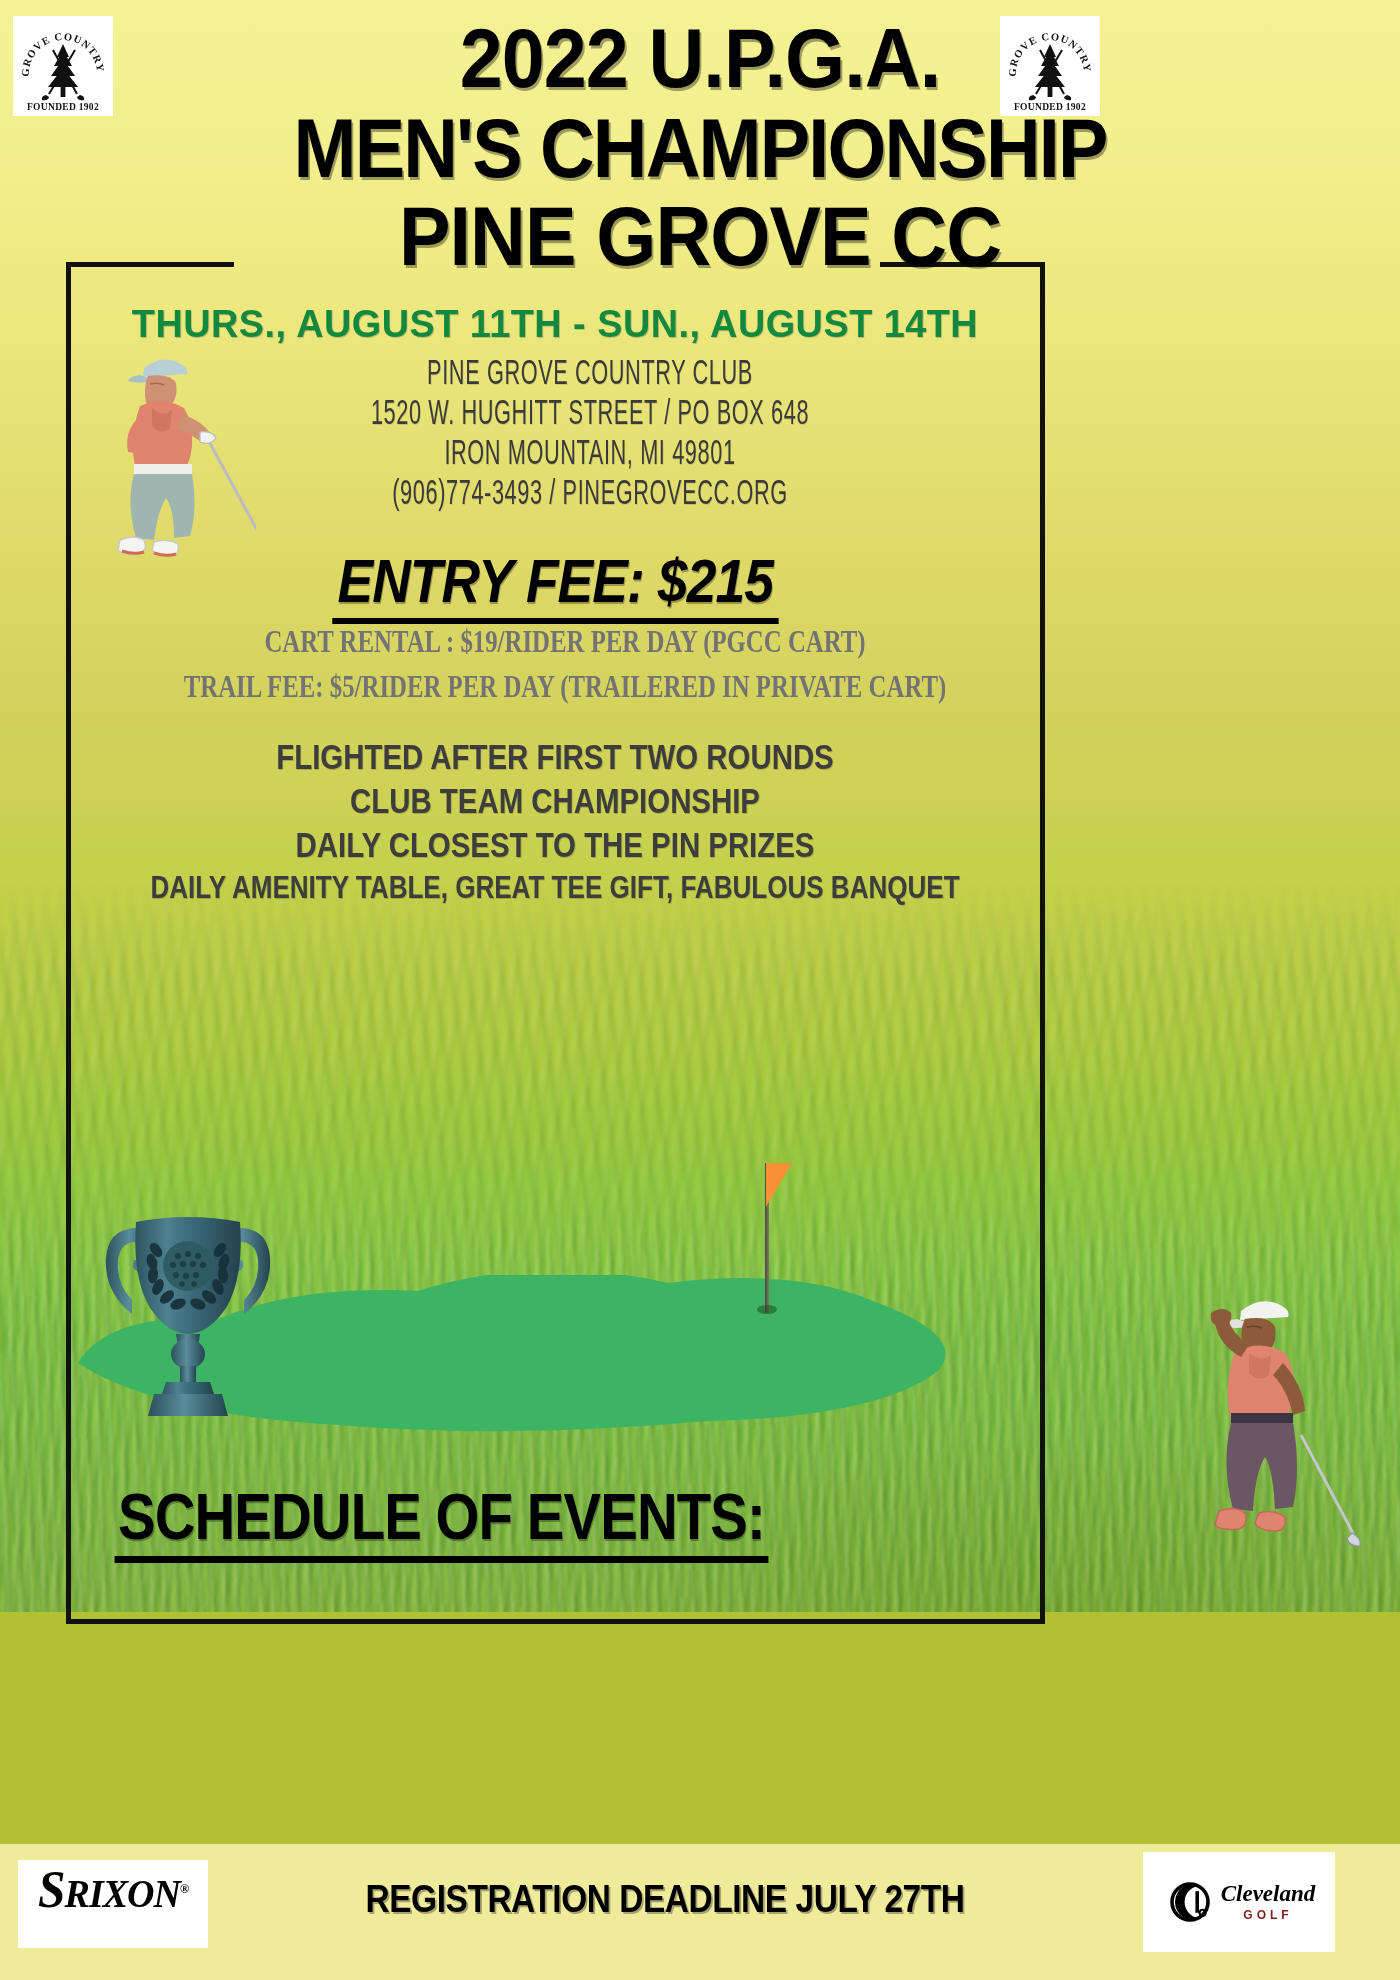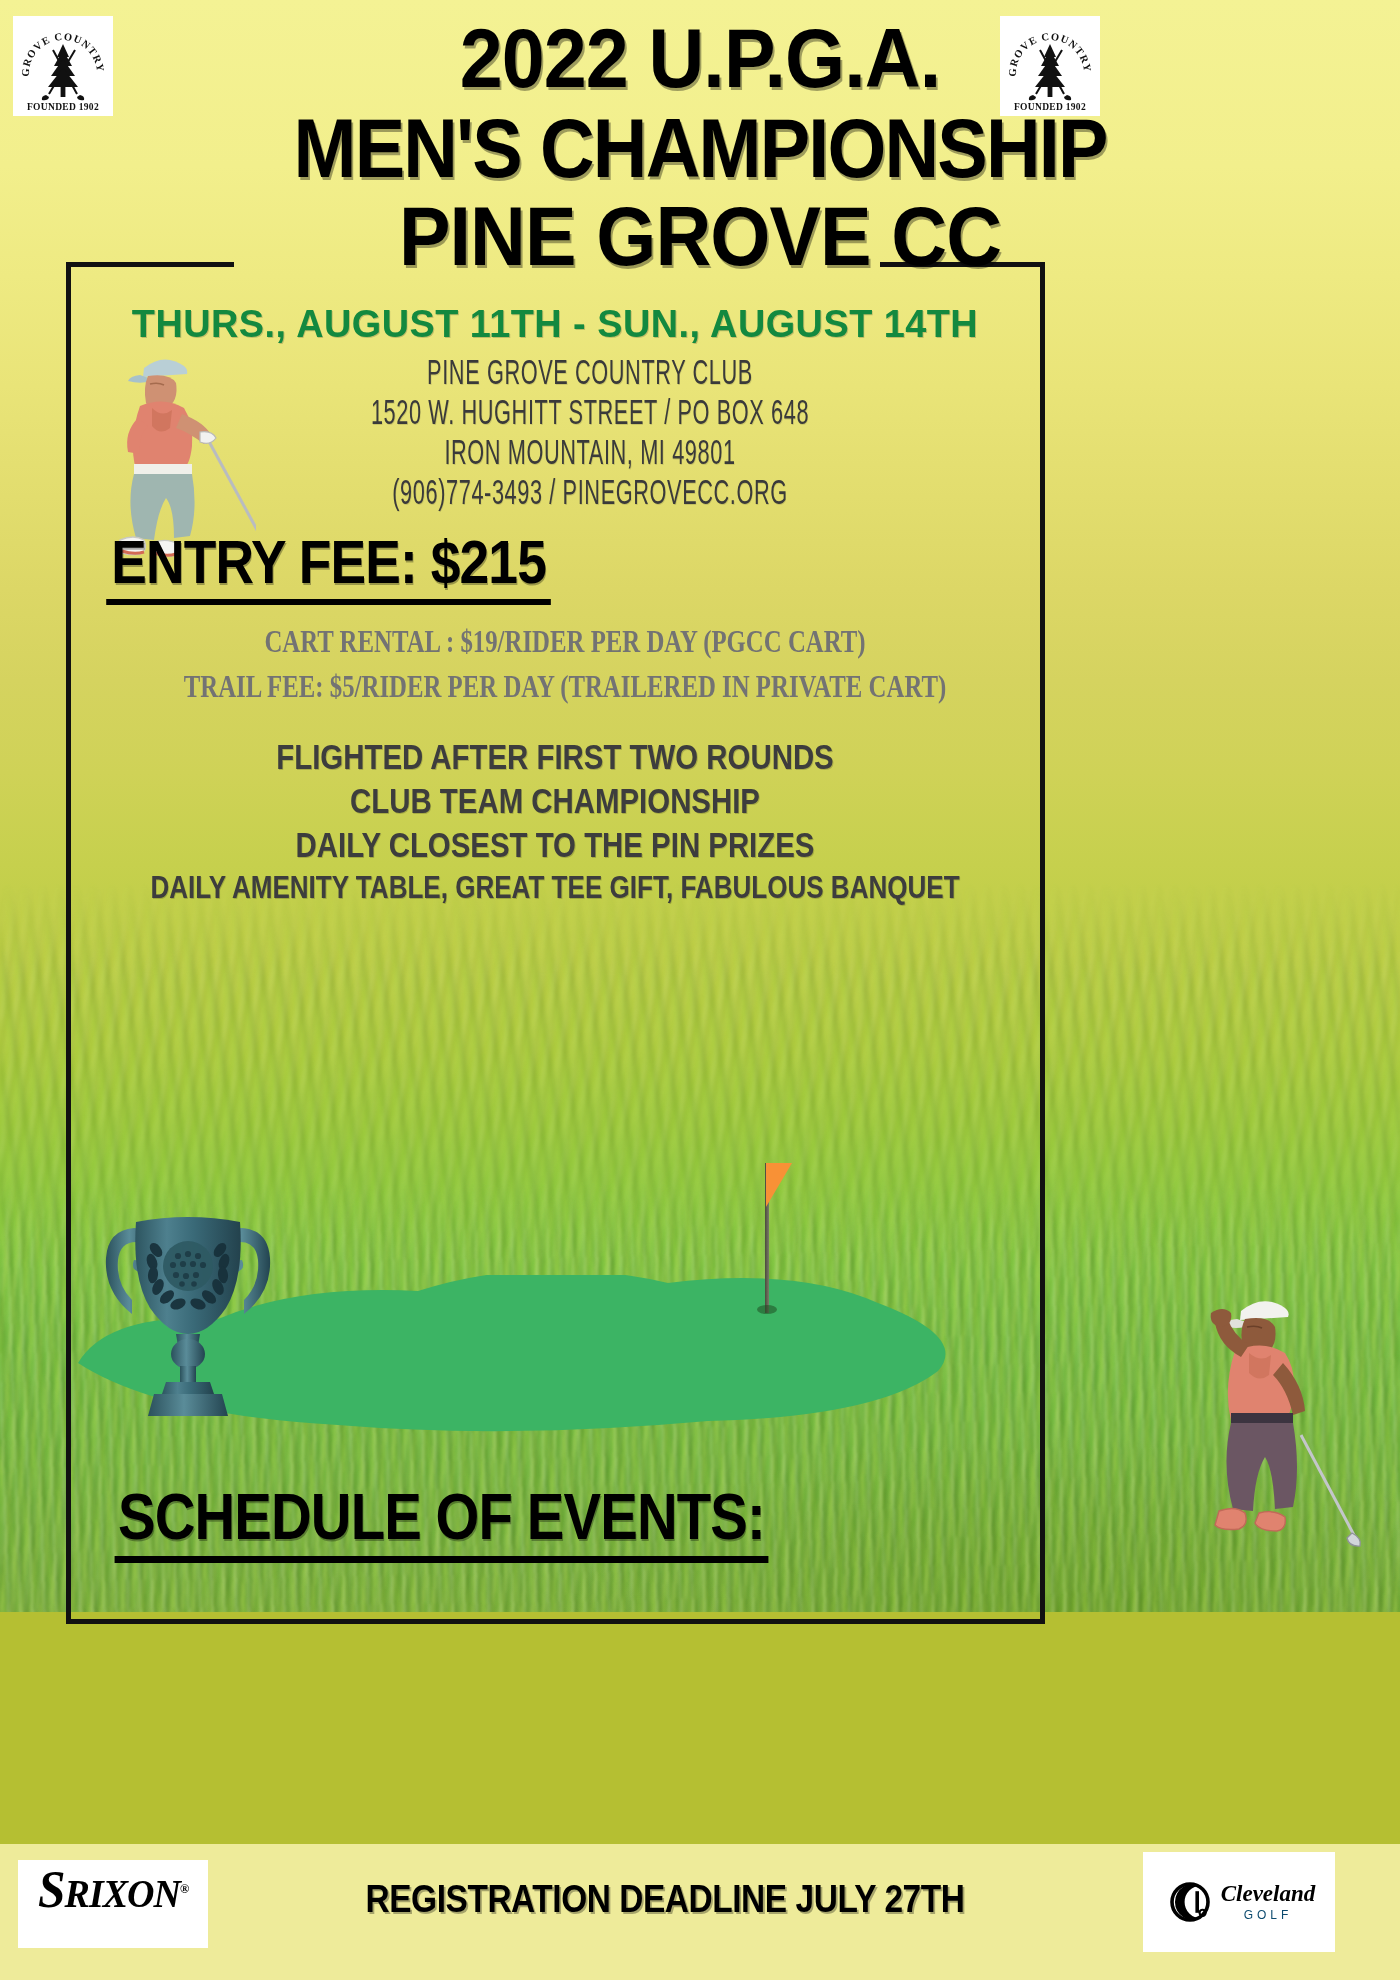--- a/index.html
+++ b/index.html
@@ -138,21 +138,21 @@
   }
   .addr div {
     font-size:35px; line-height:1.14; font-weight:400;
     transform:scaleX(.62); transform-origin:center;
     letter-spacing:1px;
     text-shadow:1px 1px 0 rgba(0,0,0,.12);
   }
 
   
   .fee-head {
-    position:absolute; left:70px; width:970px; top:526px; text-align:left;
+    position:absolute; left:70px; width:970px; top:545px; text-align:center;font-style:italic;
   }
   .fee-head span {
     display:inline-block; font-size:62px; font-weight:700; color:#000;
     letter-spacing:-1px; transform:scaleX(.86); transform-origin:center;
     border-bottom:6px solid #000; padding:0 6px 2px;
     text-shadow:1px 2px 0 rgba(0,0,0,.3);
   }
   .fee-lines {
     position:absolute; left:80px; width:970px; top:620px; text-align:center;
     color:#737373;
@@ -233,21 +233,21 @@
     position:absolute; left:1143px; top:1852px; width:192px; height:100px;
     background:#fff; display:flex; align-items:center; justify-content:center; gap:4px;
   }
   .cl-mark { width:54px; height:54px; flex:none; }
   .cl-text { display:flex; flex-direction:column; align-items:center; }
   .cl-text .cw {
     font-family:"Liberation Serif", serif; font-style:italic; font-weight:700;
     font-size:23px; color:#000; line-height:1;
   }
   .cl-text .cg {
-    font-size:12px; letter-spacing:4px; color:#0c4a6e; margin-top:3px; font-weight:400;
+    font-size:12px; letter-spacing:4px; color:#7f1d1d; margin-top:3px; font-weight:700;
   }
 
   .deadline {
     position:absolute; left:250px; width:830px; top:1878px; text-align:center;
     font-size:38px; font-weight:700; color:#000; letter-spacing:-.5px;
     transform:scaleX(.88); transform-origin:center;
     text-shadow:2px 2px 0 rgba(0,0,0,.3);
   }
 
   

